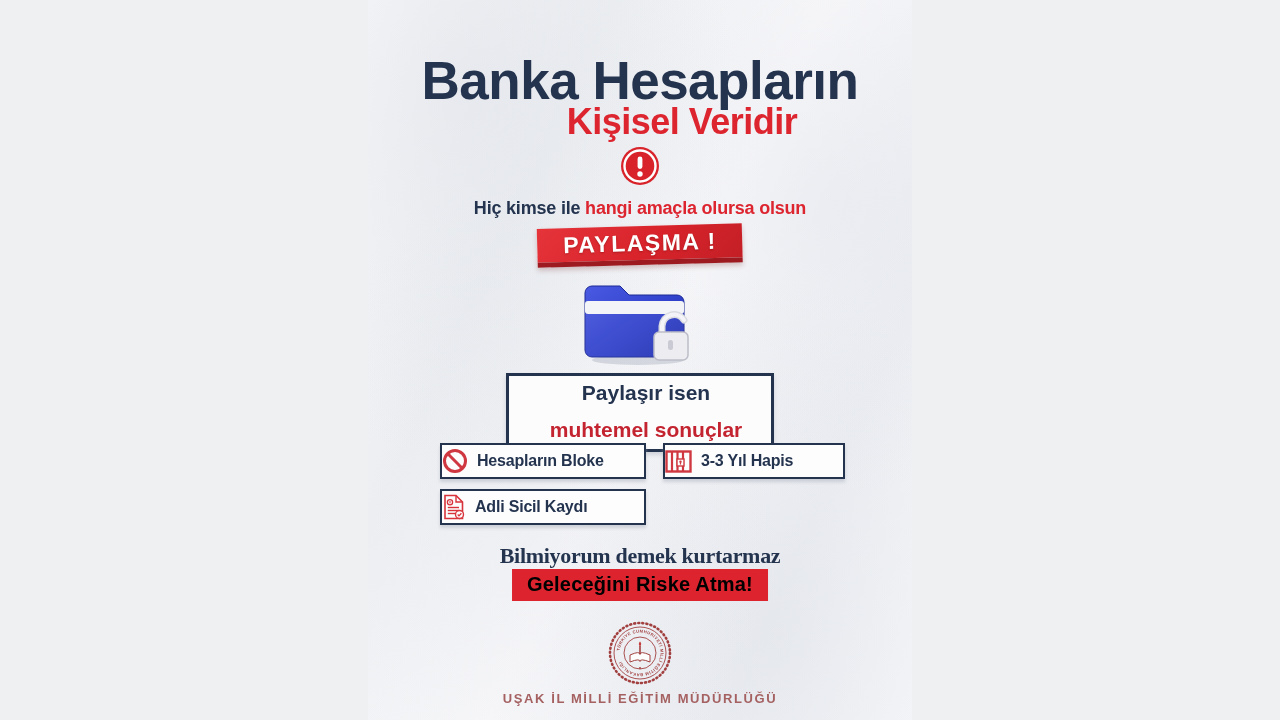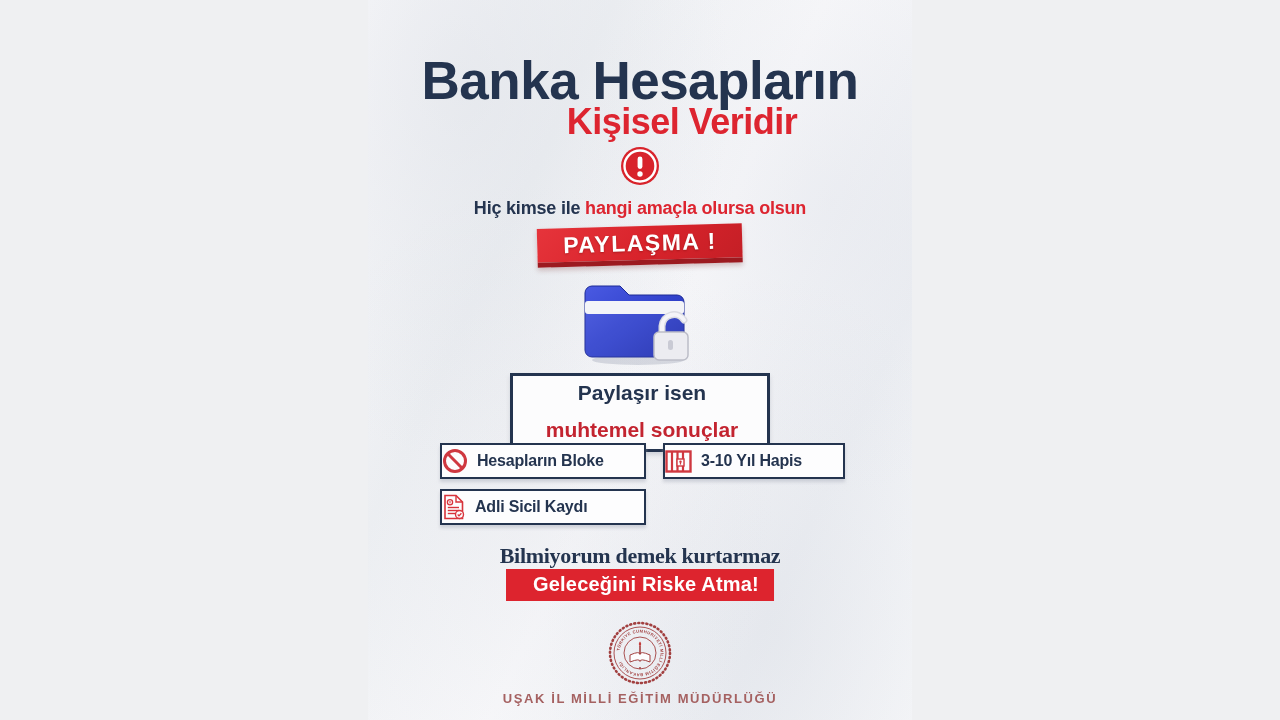--- a/index.html
+++ b/index.html
@@ -38,43 +38,43 @@
     color:#ffffff;font-size:23px;font-weight:bold;letter-spacing:1.5px;
     padding:4px 26px 3px 26px;
     transform:translateX(-50%) rotate(-1.6deg);
     box-shadow:0 3px 5px rgba(120,40,40,0.25);
     text-shadow:0 1px 2px rgba(100,10,10,0.4);
   }
   .folder-wrap{top:268px;width:128px;height:100px;}
   .conseq-box{
     top:373px;width:250px;
     background:#fcfcfd;border:3px solid #24344f;
-    text-align:center;padding:5px 0 7px 4px;
+    text-align:center;padding:5px 0 7px 12px;
     box-shadow:0 3px 4px rgba(170,175,188,0.45);
   }
   .conseq-box .line1{font-size:21px;font-weight:bold;color:#24344f;}
   .conseq-box .line2{font-size:21px;font-weight:bold;color:#c32430;margin-top:13px;}
   .grid{
     position:absolute;left:72px;top:443px;width:405px;
     display:grid;grid-template-columns:206px 182px;gap:10px 17px;
   }
   .g-item{
     height:32px;background:#fdfdfe;border:2.5px solid #24344f;
     display:flex;align-items:center;gap:9px;
     box-shadow:0 3px 3px rgba(175,180,192,0.5);
   }
   .g-item .lbl{font-size:16px;font-weight:bold;color:#24344f;letter-spacing:-0.2px;}
   .g-icon{flex:0 0 auto;display:block;}
   .closing-line{
     top:543px;font-size:22px;font-weight:bold;color:#24344f;letter-spacing:-0.3px;font-family:Liberation Serif, serif;
   }
   .closing-banner{
-    top:569px;background:#dd242e;color:#ffffff;
+    top:569px;background:#dd242e;color:#000000;
     font-size:20px;font-weight:bold;letter-spacing:0.2px;
-    padding:4px 15px 5px 27px;
+    padding:4px 15px 5px 15px;
   }
   .emblem-wrap{top:621px;width:64px;height:64px;}
   .footer-text{
     top:691px;font-size:13px;font-weight:bold;color:#a56161;letter-spacing:1.6px;
   }
 </style>
 </head>
 <body>
 
 <div class="poster">
@@ -138,21 +138,21 @@
     <div class="g-item">
       <svg class="g-icon" width="27" height="23" viewBox="0 0 27 23">
         <rect x="1.5" y="1.5" width="24" height="20" fill="none" stroke="#cf3840" stroke-width="2.4"></rect>
         <line x1="7" y1="1.5" x2="7" y2="21.5" stroke="#cf3840" stroke-width="2.2"></line>
         <line x1="12.5" y1="1.5" x2="12.5" y2="21.5" stroke="#cf3840" stroke-width="2.2"></line>
         <line x1="18" y1="1.5" x2="18" y2="21.5" stroke="#cf3840" stroke-width="2.2"></line>
         <rect x="12" y="9" width="7" height="7" fill="#fdfdfe" stroke="#cf3840" stroke-width="1.4"></rect>
         <circle cx="15.5" cy="11.8" r="1.2" fill="#cf3840"></circle>
         <line x1="15.5" y1="12.6" x2="15.5" y2="14.6" stroke="#cf3840" stroke-width="1.2"></line>
       </svg>
-      <span class="lbl">3-10 Yıl Hapis</span>
+      <span class="lbl">3-3 Yıl Hapis</span>
     </div>
 
     <div class="g-item">
       <svg class="g-icon" width="24" height="26" viewBox="0 0 24 26">
         <path d="M3,1.5 h11 l6.5,6.5 v16.5 h-17.5 z" fill="none" stroke="#d8333b" stroke-width="1.6"></path>
         <path d="M14,1.5 v6.5 h6.5" fill="none" stroke="#d8333b" stroke-width="1.4"></path>
         <circle cx="8" cy="8.2" r="2.6" fill="none" stroke="#d8333b" stroke-width="1.3"></circle>
         <line x1="8" y1="7" x2="8" y2="9.4" stroke="#d8333b" stroke-width="1"></line>
         <line x1="5.8" y1="13.5" x2="17" y2="13.5" stroke="#d8333b" stroke-width="1.4"></line>
         <line x1="5.8" y1="16.5" x2="17" y2="16.5" stroke="#d8333b" stroke-width="1.4"></line>

